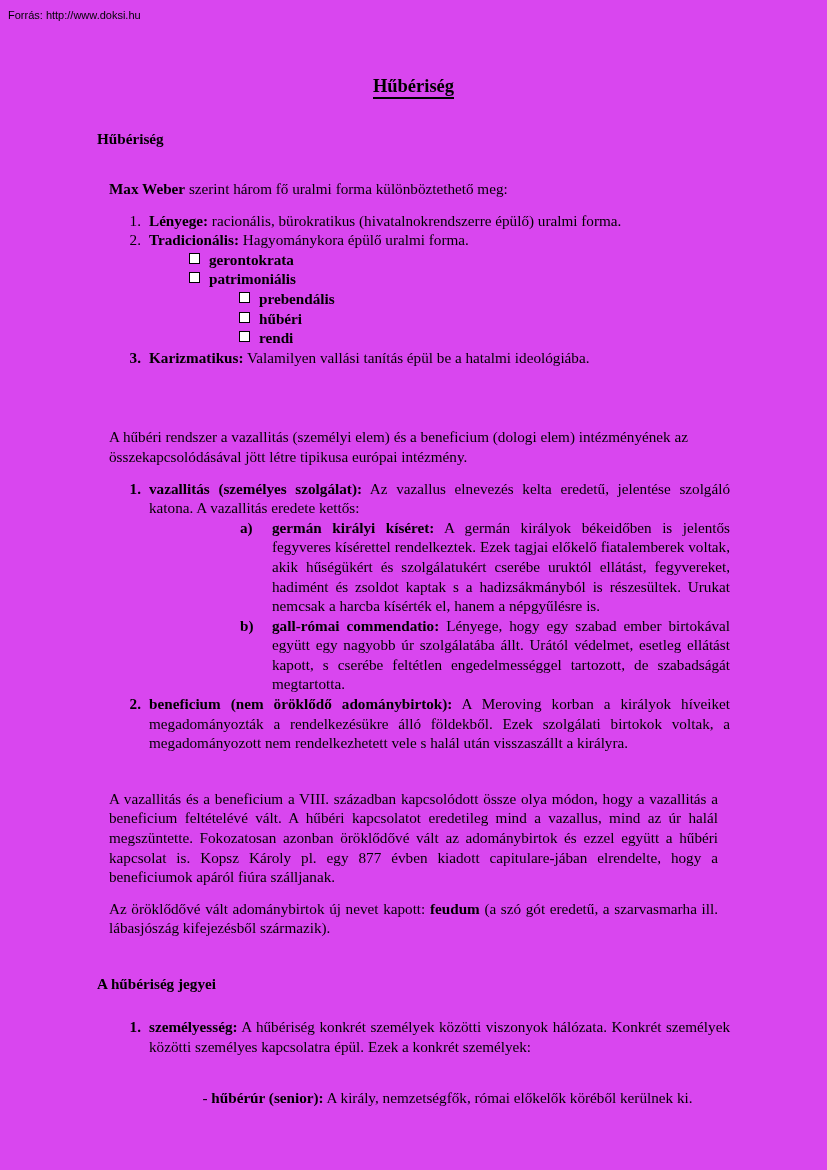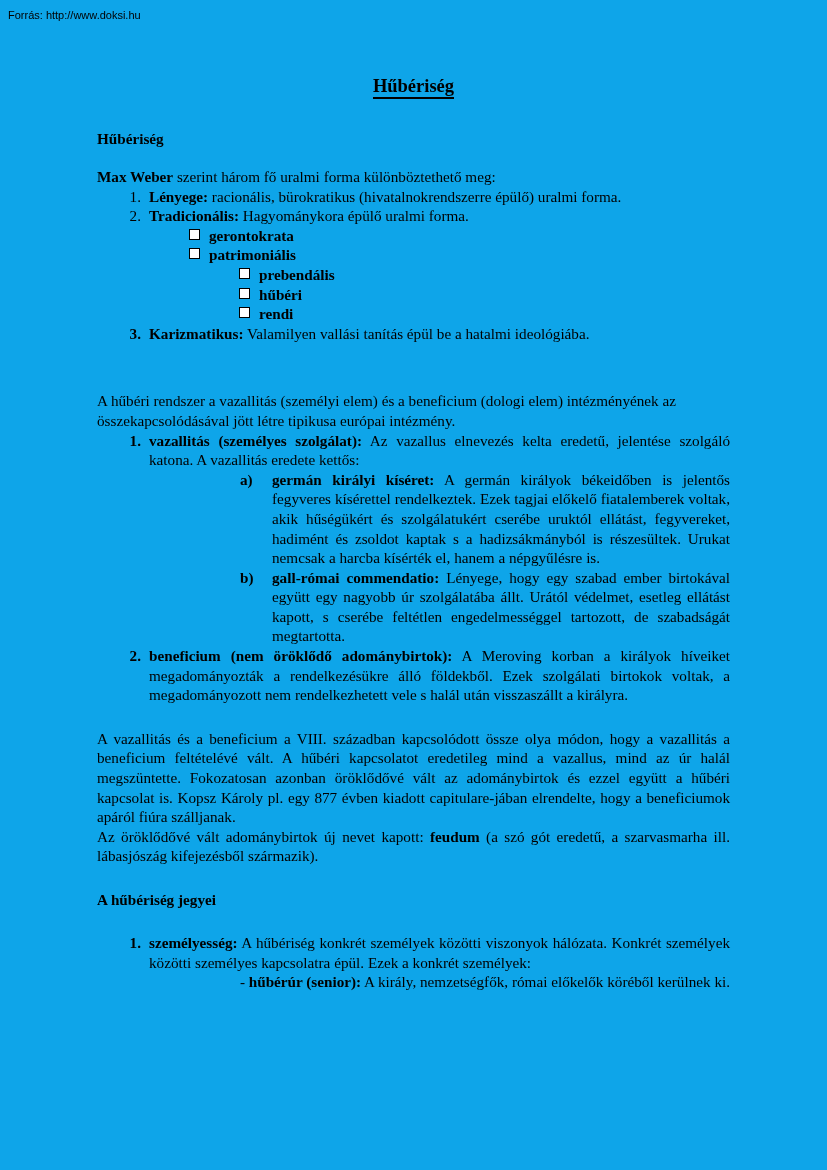--- a/index.html
+++ b/index.html
@@ -13,21 +13,21 @@
     height: 1170px;
     position: relative;
     font-family: "Liberation Serif", "DejaVu Serif", serif;
     color: #000000;
     overflow: hidden;
   }
 
   .page {
     position: absolute;
     inset: 0;
-    background: #0ea5e9;
+    background: #d946ef;
   }
 
   
   .source-stamp {
     position: absolute;
     left: 8px;
     top: 9px;
     font-family: "Liberation Sans", "DejaVu Sans", sans-serif;
     font-size: 11px;
     line-height: 13px;
@@ -59,21 +59,21 @@
   }
 
   .h-sec {
     font-weight: bold;
     font-size: 15.2px;
     line-height: 19px;
     margin: 0;
   }
 
   .para {
-    margin: 0;
+    margin: 12px;
     text-align: justify;
     text-justify: inter-word;
   }
   .para.flat { text-align: left; }
   .spacer-md { height: 19px; }
   .spacer-lg { height: 24px; }
   .spacer-xl { height: 30px; }
 
   b, .b { font-weight: bold; }
 
@@ -140,21 +140,22 @@
     position: absolute;
     left: 0;
     top: 0;
     width: 20px;
     text-align: left;
     font-weight: bold;
   }
 
   .dash-line {
     padding-left: 16px;
-    text-align: right;
+    text-align: center;
+    margin-top: 32px;
   }
 </style>
 </head>
 <body>
 
 <div class="page">
 
   <div class="source-stamp">Forrás: http://www.doksi.hu</div>
 
   <div class="content">

